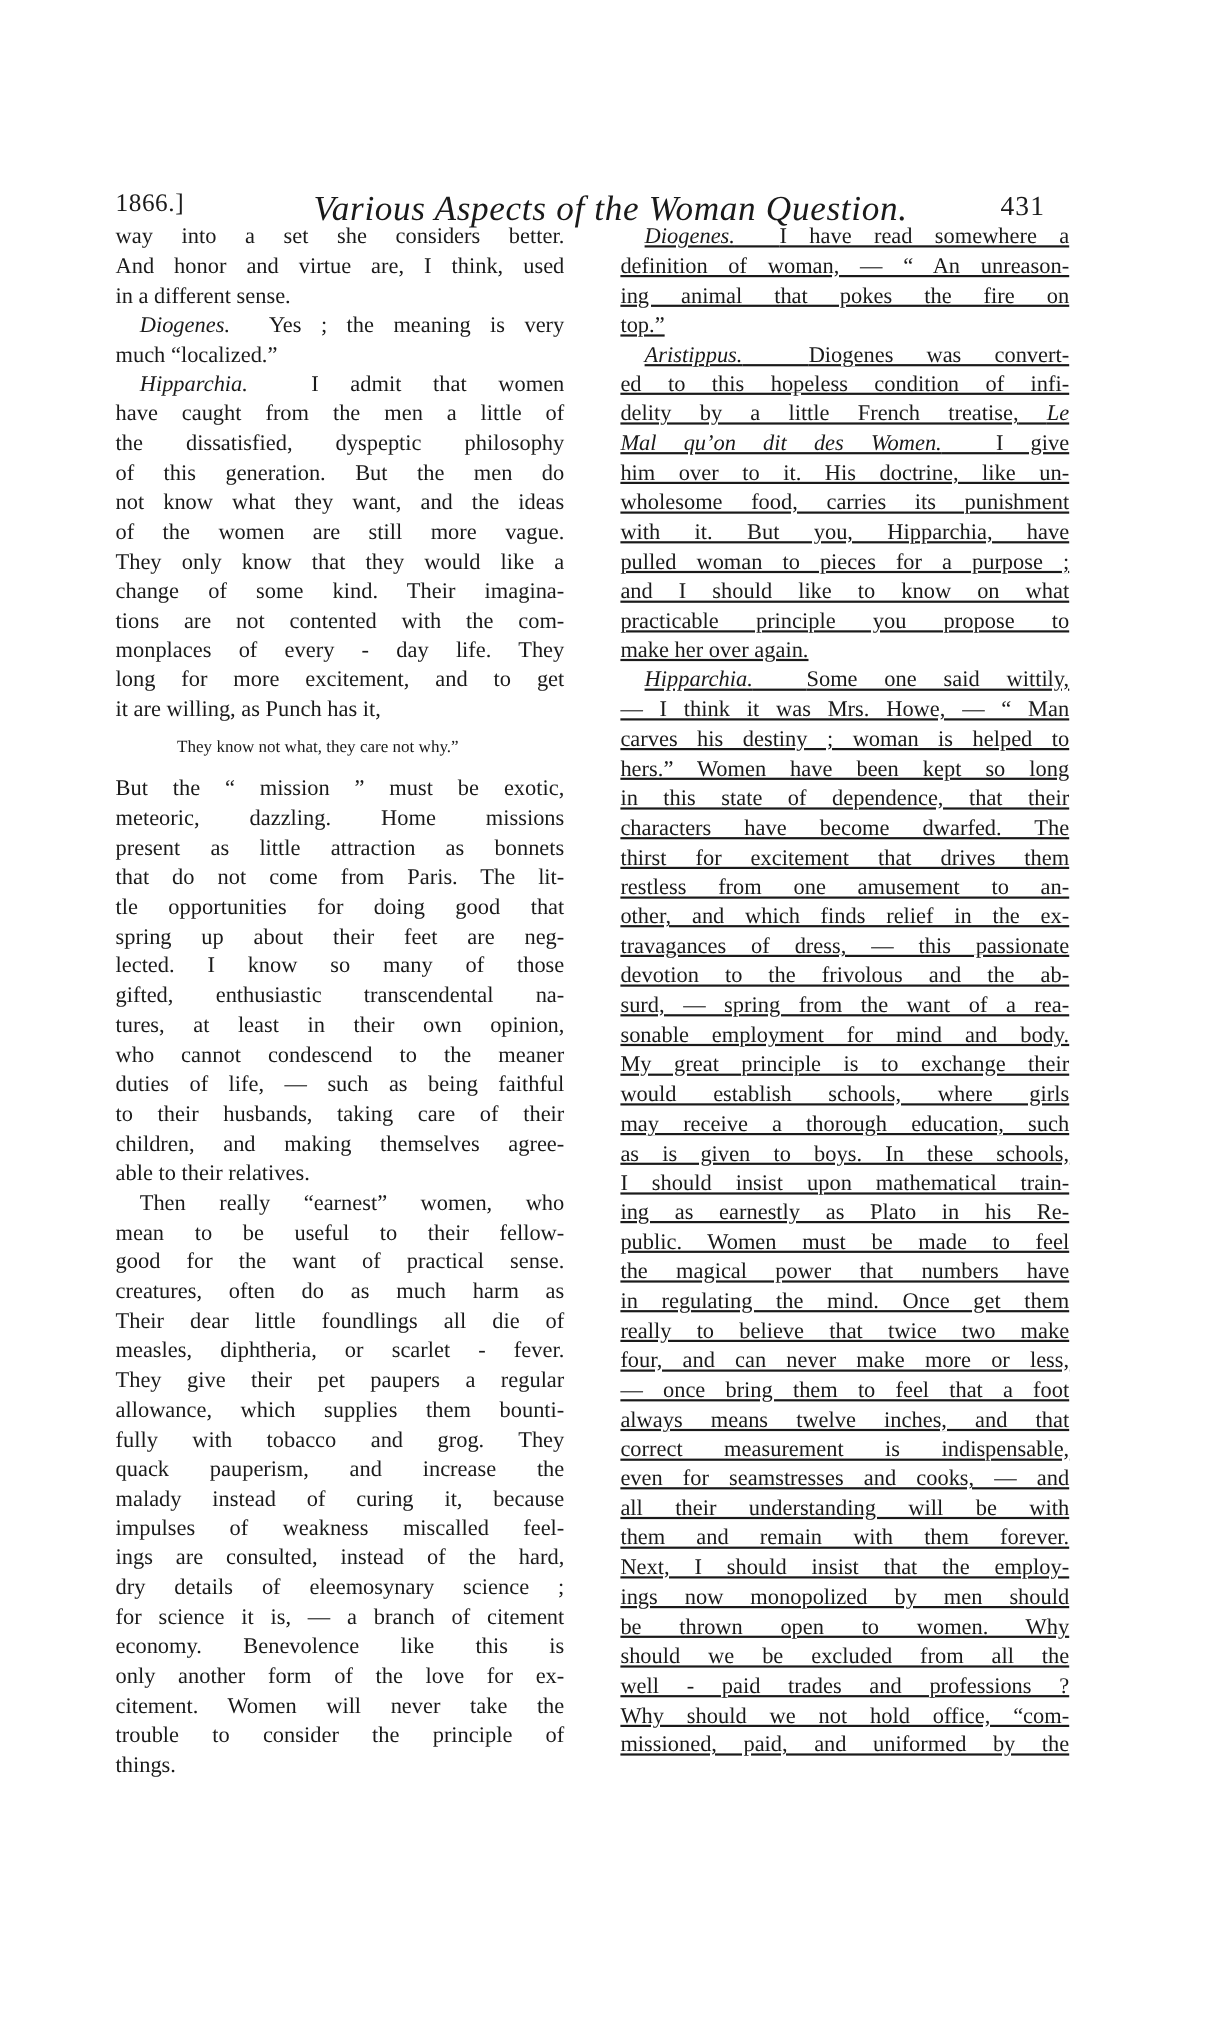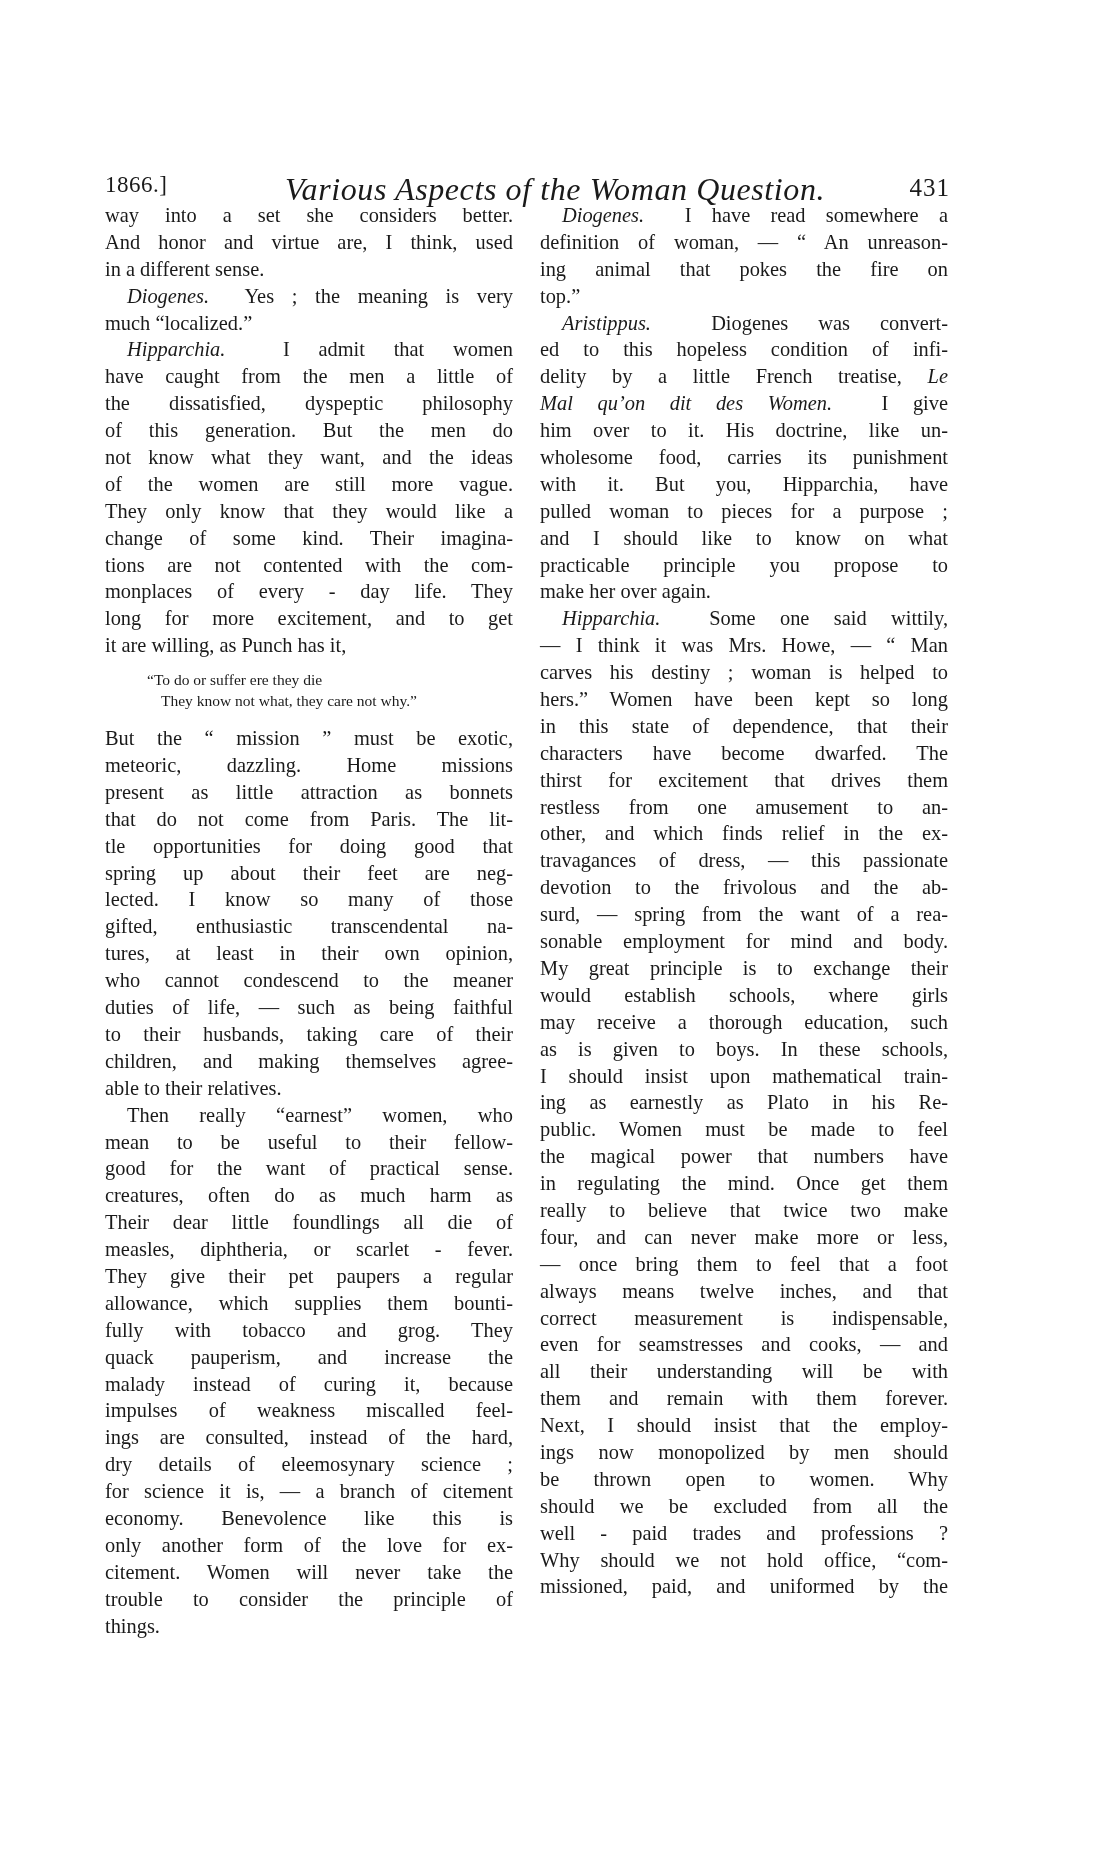--- a/index.html
+++ b/index.html
@@ -4,21 +4,21 @@
 <style>
   html, body { margin: 0; padding: 0; background: #ffffff; }
   body { width: 1112px; height: 1850px; position: relative; overflow: hidden;
          font-family: "Liberation Serif", "DejaVu Serif", serif; color: #1a1a1a; }
   .running-head { position: absolute; top: 142px; left: 105px; width: 845px; height: 34px; margin-top: 30px; }
   .rh-year { position: absolute; left: 0; top: 0; font-size: 23px; letter-spacing: 0.5px; }
   .rh-title { position: absolute; left: 180px; top: -1px; font-size: 32px; font-style: italic; letter-spacing: 0.6px; }
   .rh-page { position: absolute; right: 0; top: 2px; font-size: 25px; letter-spacing: 1px; }
   .col { position: absolute; top: 202px; width: 408px; font-size: 20.4px; line-height: 26.9px; }
   .col-left { left: 105px; }
-  .col-right { left: 540px; }
+  .col-right { left: 564px; text-decoration: underline; }
   .line { display: block; white-space: nowrap; text-align: justify; text-align-last: justify; height: 26.9px; overflow: visible; }
   .line.last { text-align-last: left; }
   .line.indent { padding-left: 22px; }
   .speaker { font-style: italic; }
   .it { font-style: italic; }
   .verse { font-size: 15.5px; line-height: 21px; margin: 10px 0 14px 0; }
   .verse .vline { display: block; white-space: nowrap; }
   .verse .v1 { padding-left: 42px; }
   .verse .v2 { padding-left: 56px; }
 </style>
@@ -44,21 +44,20 @@
   <span class="line">not know what they want, and the ideas</span>
   <span class="line">of the women are still more vague.</span>
   <span class="line">They only know that they would like a</span>
   <span class="line">change of some kind. Their imagina-</span>
   <span class="line">tions are not contented with the com-</span>
   <span class="line">monplaces of every - day life. They</span>
   <span class="line">long for more excitement, and to get</span>
   <span class="line last">it are willing, as Punch has it,</span>
 
   <div class="verse">
-    <span class="vline v1">“To do or suffer ere they die</span>
     <span class="vline v2">They know not what, they care not why.”</span>
   </div>
 
   <span class="line">But the “ mission ” must be exotic,</span>
   <span class="line">meteoric, dazzling. Home missions</span>
   <span class="line">present as little attraction as bonnets</span>
   <span class="line">that do not come from Paris. The lit-</span>
   <span class="line">tle opportunities for doing good that</span>
   <span class="line">spring up about their feet are neg-</span>
   <span class="line">lected. I know so many of those</span>

